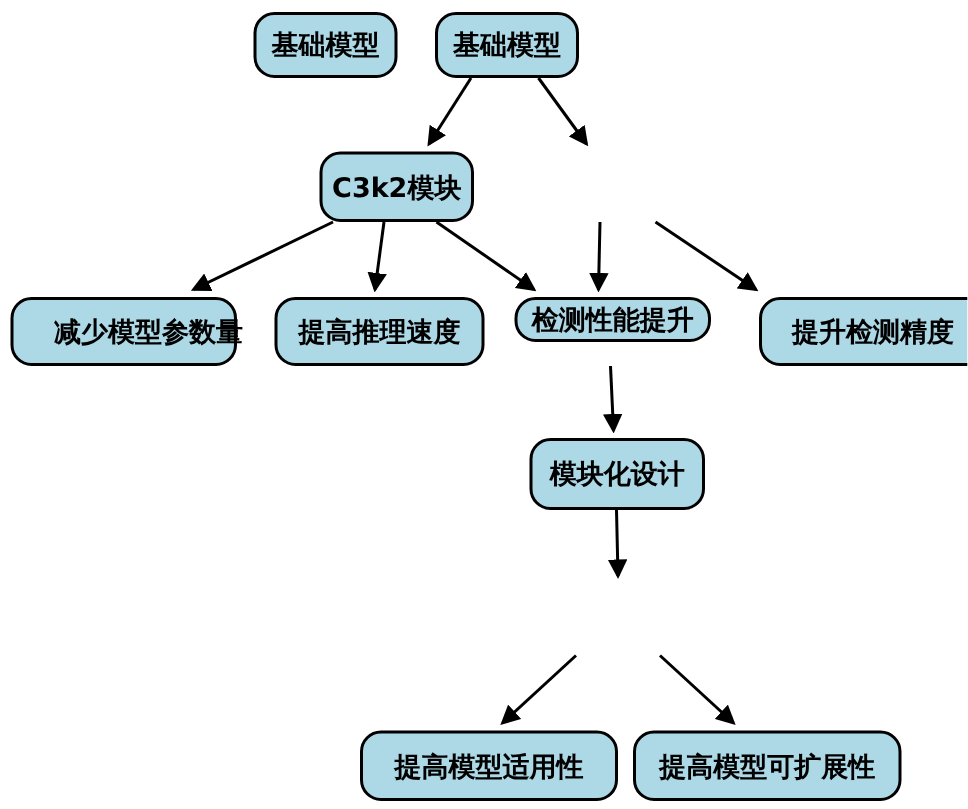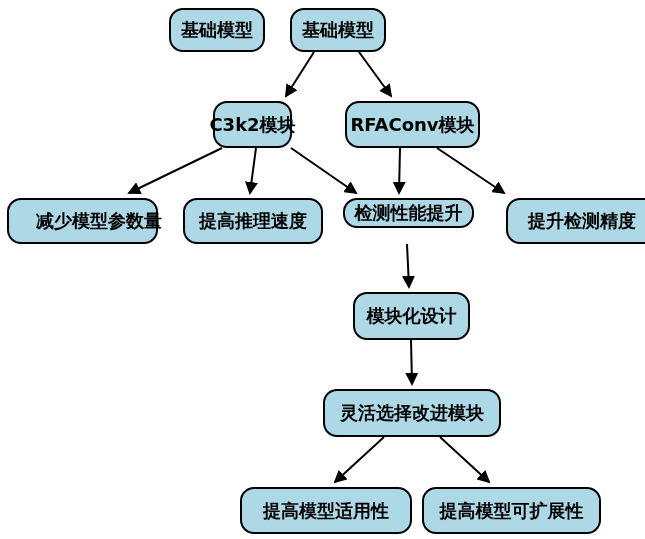--- a/index.html
+++ b/index.html
@@ -34,21 +34,21 @@
     justify-content: center;
     font-weight: bold;
     font-size: 18px;
     color: #000000;
     white-space: nowrap;
     text-align: center;
   }
   
   .n1  { left: 169px; top: 8px;   width: 96px;  height: 44px; }
   .n2  { left: 290px; top: 8px;   width: 96px;  height: 44px; }
-  .n3  { left: 213px; top: 101px; width: 79px; height: 47px; }
+  .n3  { left: 213px; top: 101px; width: 103px; height: 47px; }
   .n4  { left: 345px; top: 101px; width: 135px; height: 47px; }
   .n5  { left: 7px;   top: 198px; width: 151px; height: 46px; padding-left: 33px; }
   .n6  { left: 183px; top: 198px; width: 140px; height: 46px; }
   .n7  { left: 343px; top: 198px; width: 131px; height: 30px; }
   .n8  { left: 506px; top: 198px; width: 152px; height: 46px; }
   .n9  { left: 353px; top: 292px; width: 117px; height: 48px; }
   .n10 { left: 323px; top: 389px; width: 178px; height: 48px; }
   .n11 { left: 240px; top: 487px; width: 172px; height: 47px; }
   .n12 { left: 422px; top: 487px; width: 179px; height: 47px; }
 </style>
@@ -74,23 +74,21 @@
       <line x1="407" y1="244" x2="409" y2="287" marker-end="url(#arrow)"></line>
       <line x1="411" y1="340" x2="412" y2="384" marker-end="url(#arrow)"></line>
       <line x1="384" y1="437" x2="335" y2="482" marker-end="url(#arrow)"></line>
       <line x1="440" y1="437" x2="489" y2="482" marker-end="url(#arrow)"></line>
     </g>
   </svg>
 
   <div class="node n1">基础模型</div>
   <div class="node n2">基础模型</div>
   <div class="node n3">C3k2模块</div>
-  <div class="node n4">RFAConv模块</div>
   <div class="node n5">减少模型参数量</div>
   <div class="node n6">提高推理速度</div>
   <div class="node n7">检测性能提升</div>
   <div class="node n8">提升检测精度</div>
   <div class="node n9">模块化设计</div>
-  <div class="node n10">灵活选择改进模块</div>
   <div class="node n11">提高模型适用性</div>
   <div class="node n12">提高模型可扩展性</div>
 
 </div>
 
 </body></html>

